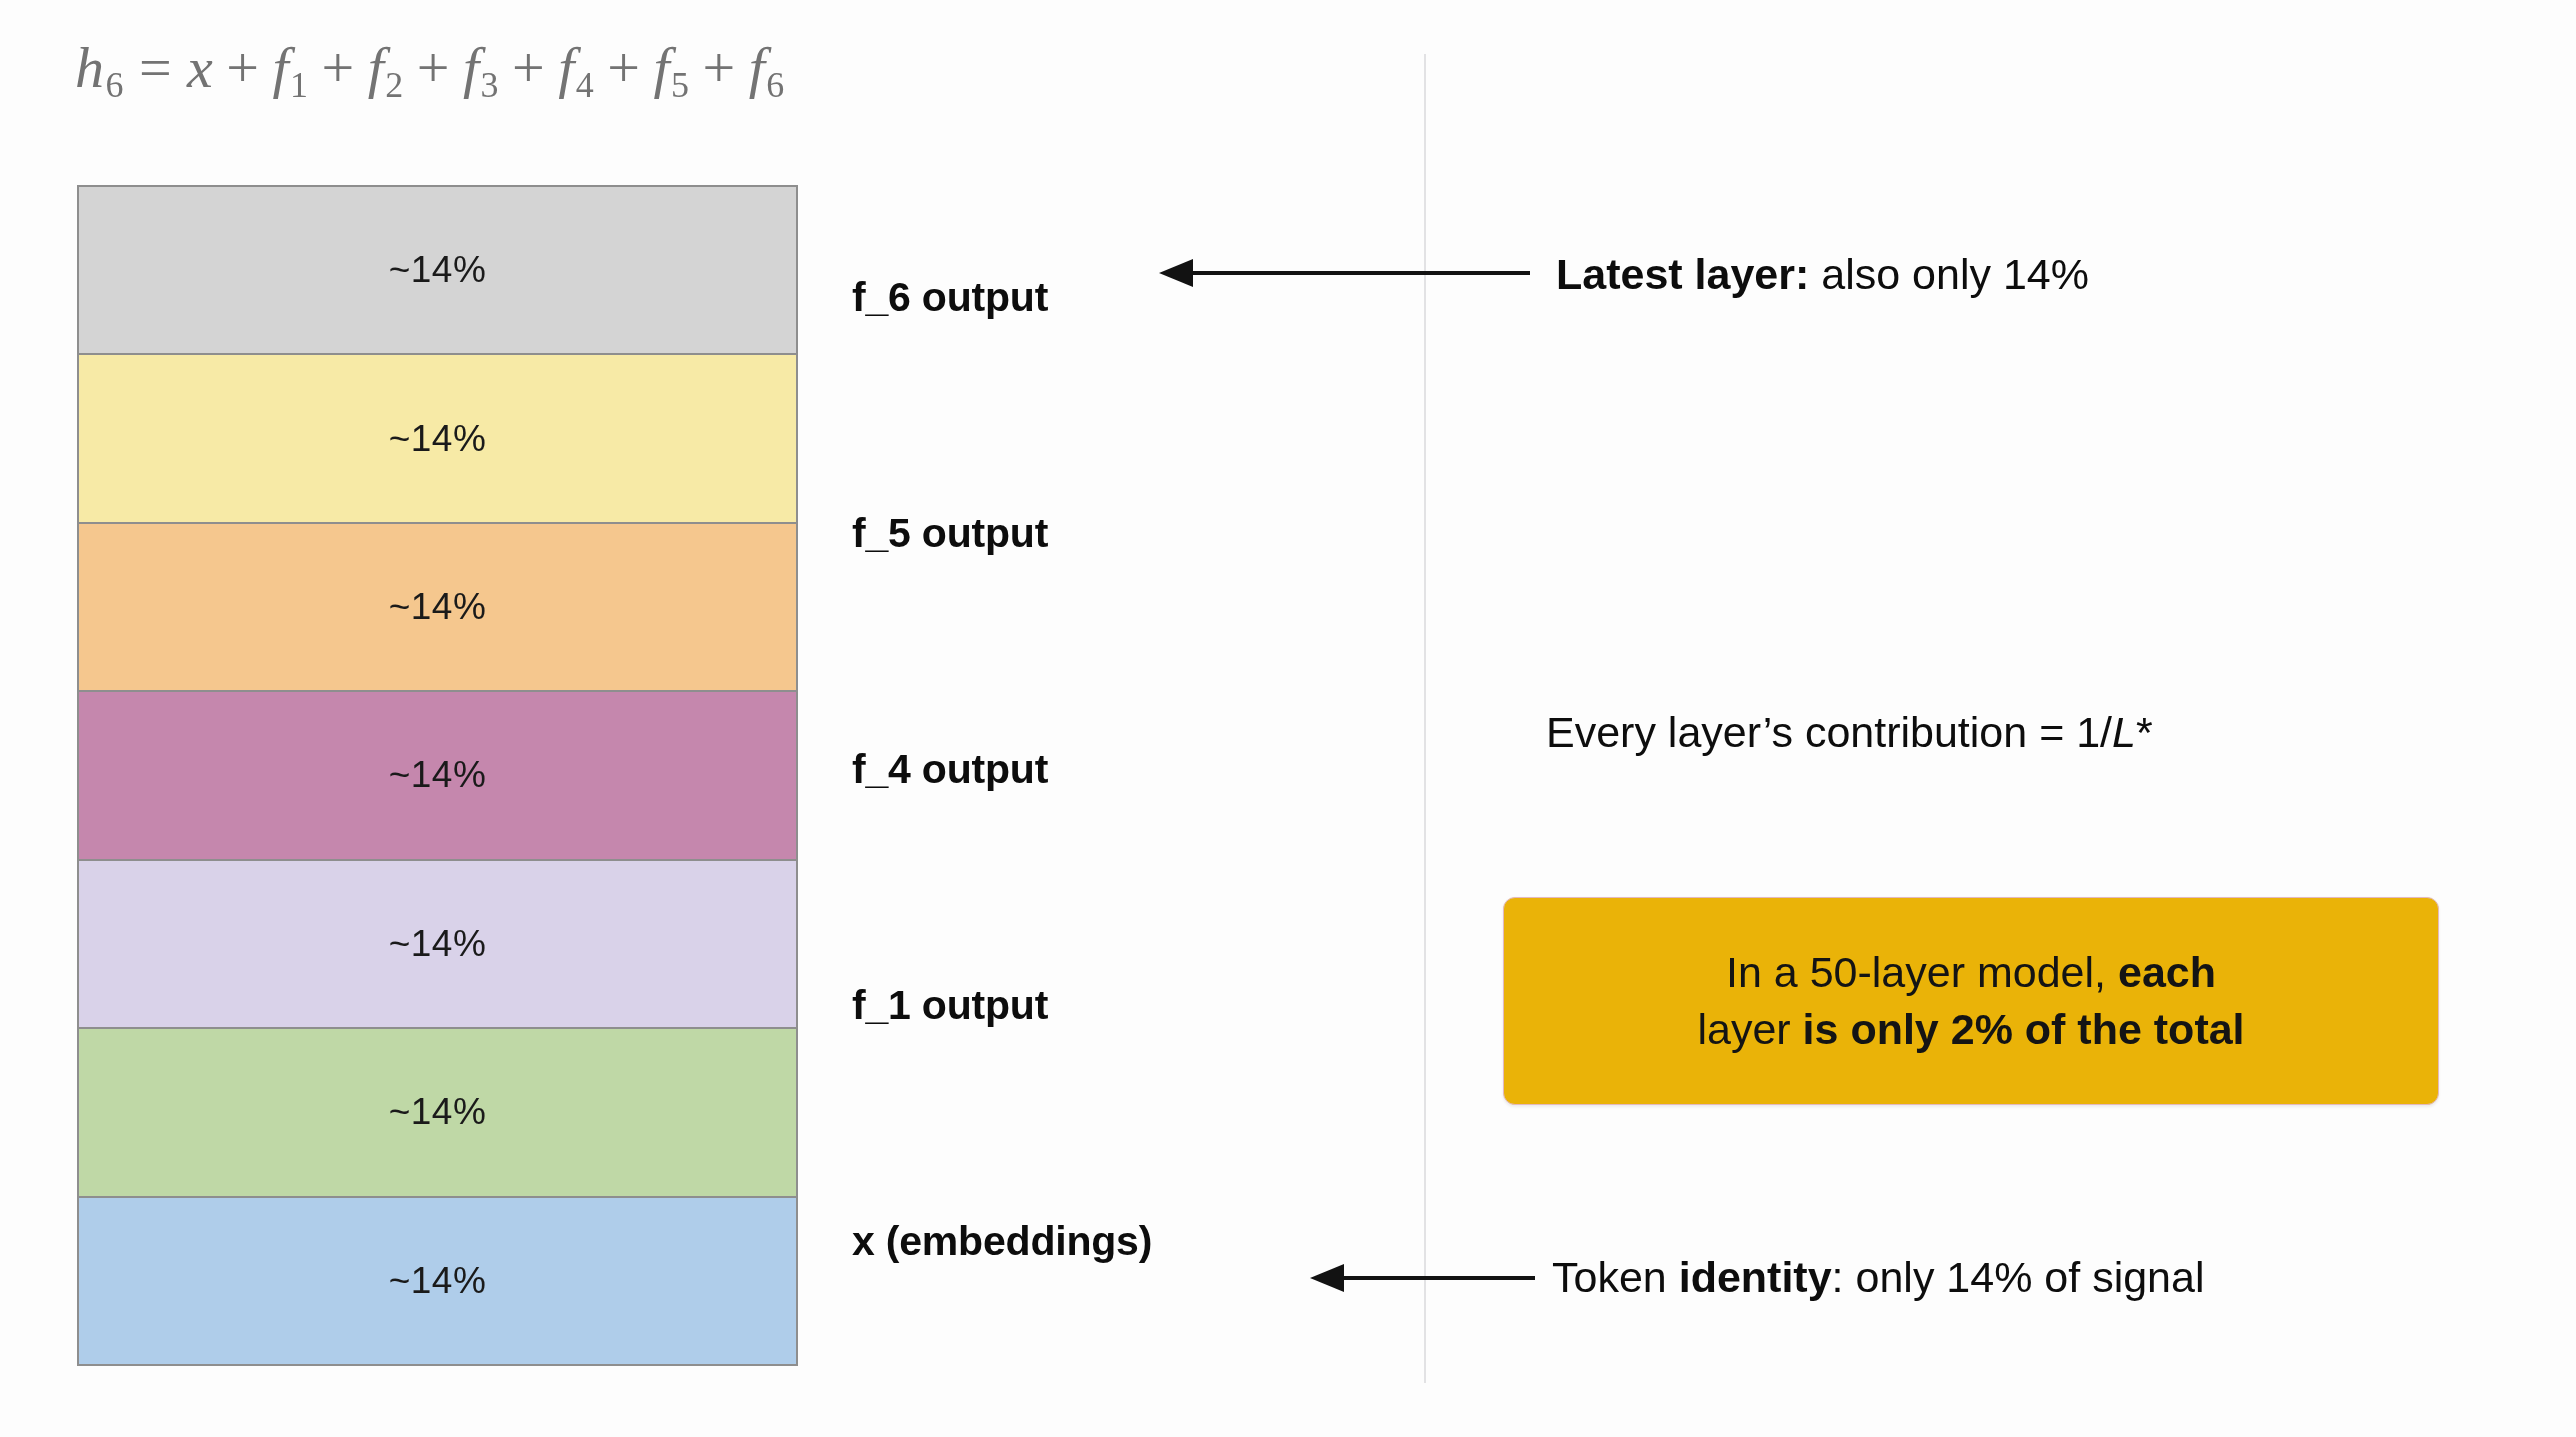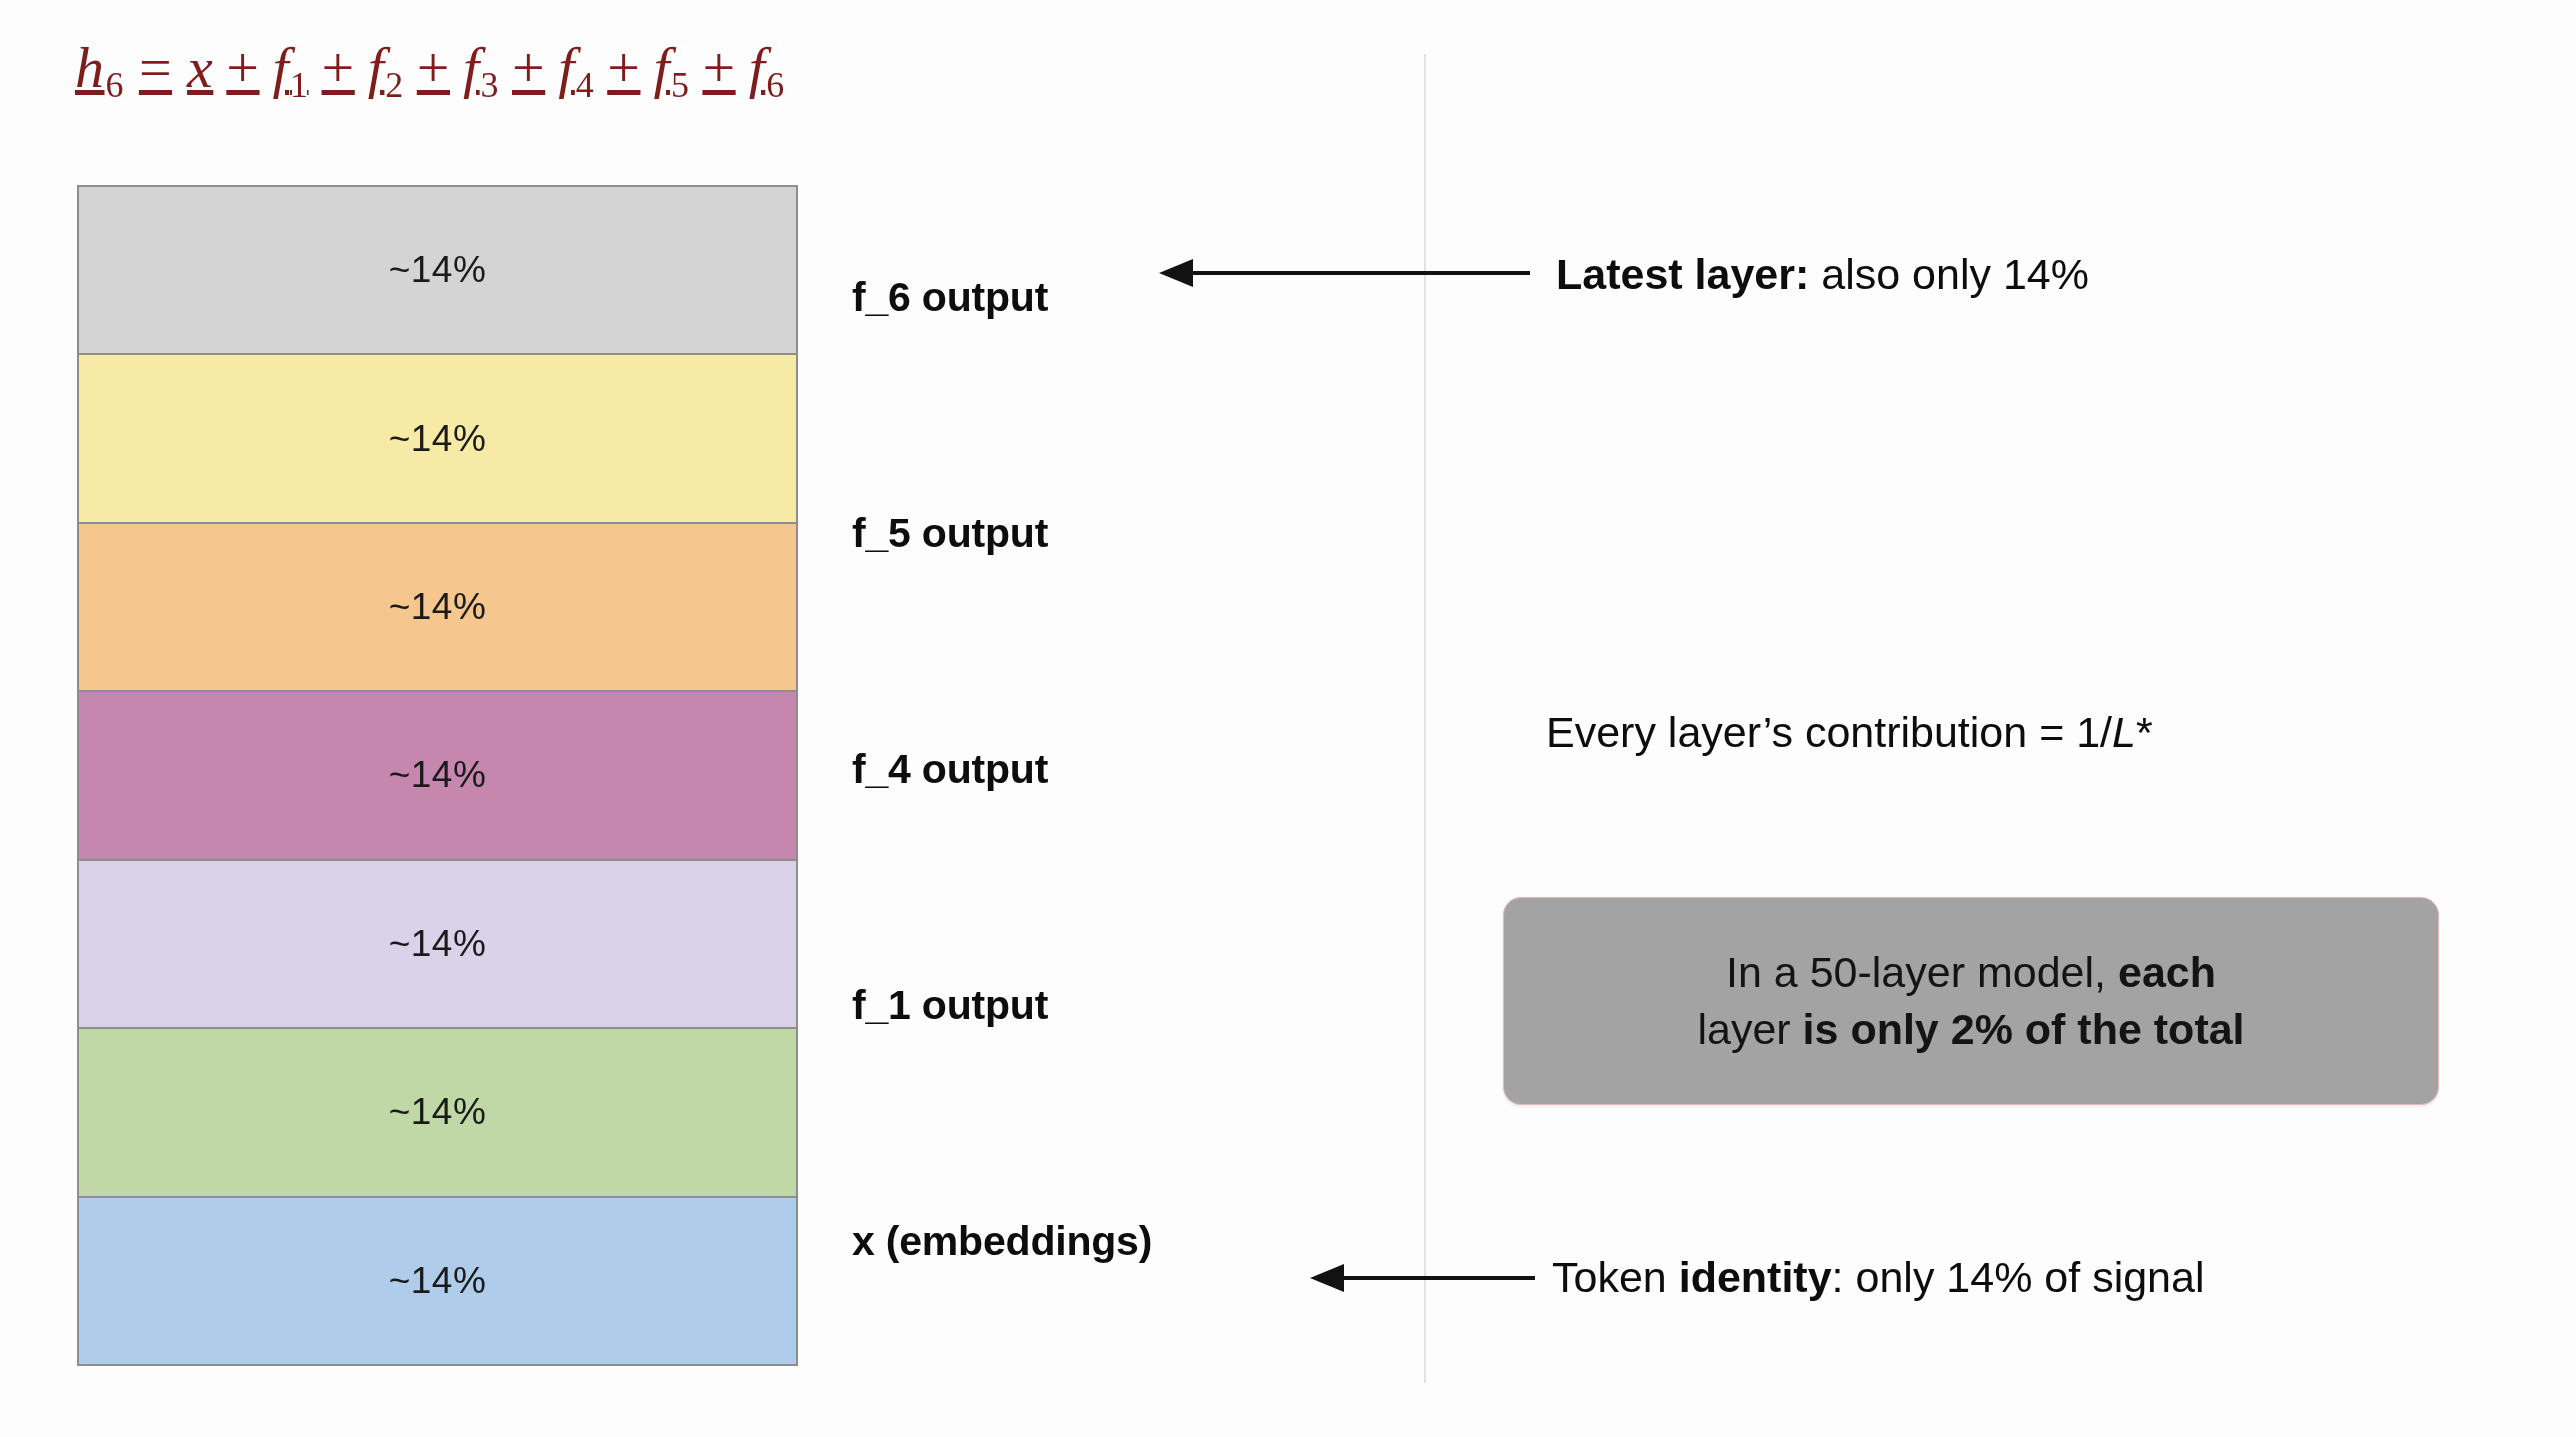--- a/index.html
+++ b/index.html
@@ -16,24 +16,23 @@
     background: #fdfdfd;
   }
 
   
   #formula {
     position: absolute;
     left: 75px;
     top: 34px;
     font-family: "Liberation Serif", "DejaVu Serif", serif;
     font-size: 58px;
-    color: #7f1d1d;
+    color: #737373;
     white-space: nowrap;
     letter-spacing: 0.5px;
-    text-decoration: underline;
   }
   #formula .mi {
     font-style: italic;
   }
   #formula .sub {
     font-style: normal;
     font-size: 0.62em;
     vertical-align: -0.28em;
     margin-left: 0.9px;
   }
@@ -176,23 +175,23 @@
     font-style: italic;
   }
 
   
   #callout {
     position: absolute;
     left: 1503px;
     top: 897px;
     width: 936px;
     height: 208px;
-    background: #a3a3a3;
+    background: #eab308;
     border: 1.9px solid #e3b9bf;
-    border-radius: 18px;
+    border-radius: 12px;
     box-sizing: border-box;
     display: flex;
     align-items: center;
     justify-content: center;
     text-align: center;
     box-shadow: 0 1.9px 2.8px rgba(0,0,0,0.07);
   }
   #callout .txt {
     font-family: "Liberation Sans", sans-serif;
     font-size: 43px;

